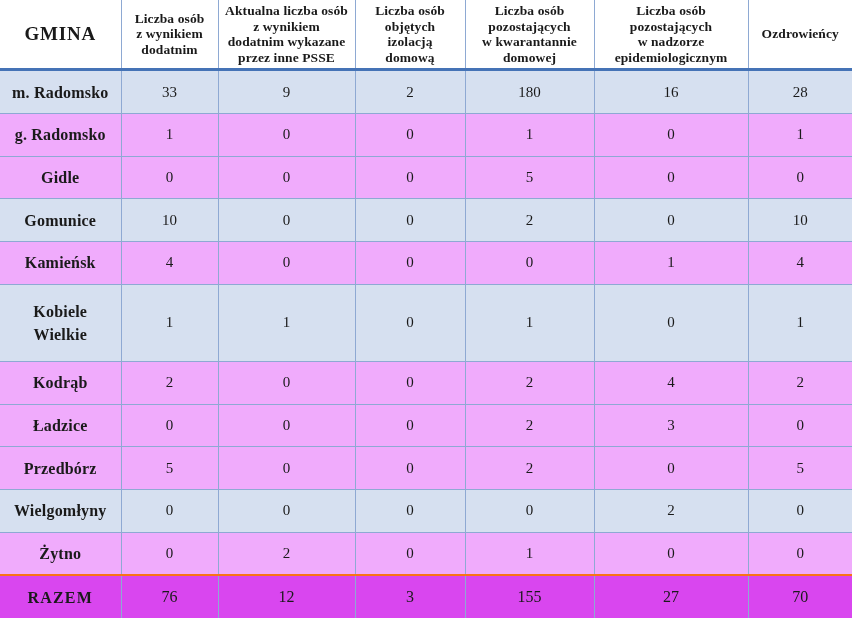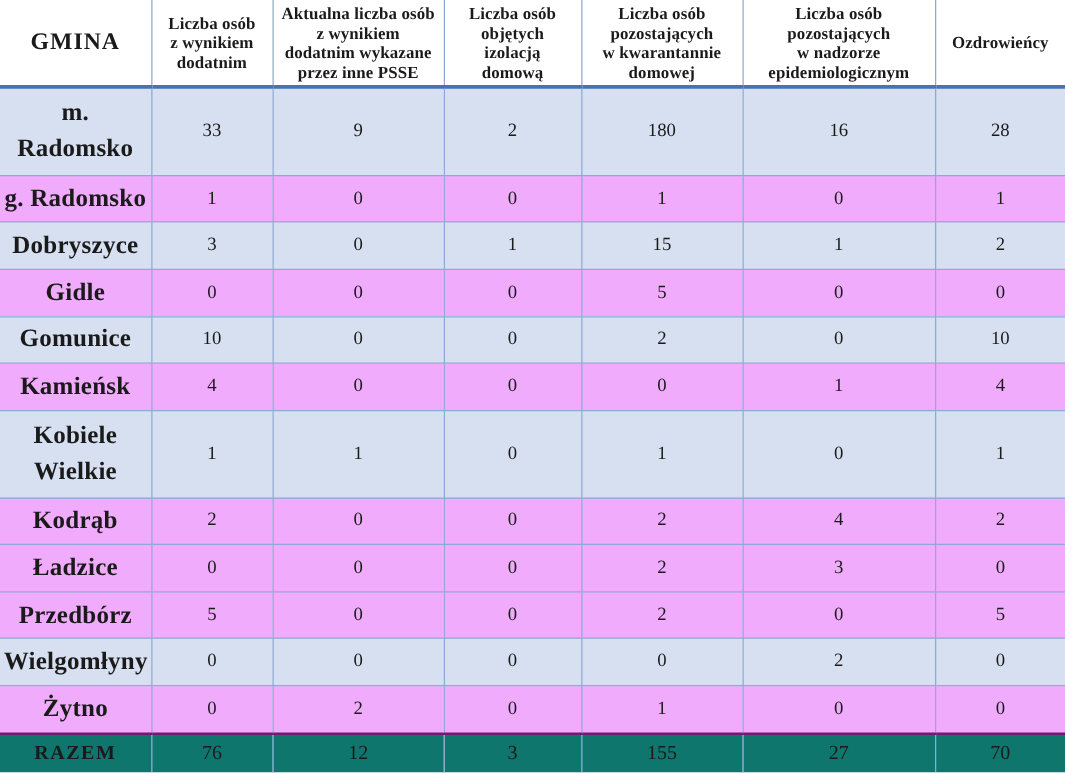--- a/index.html
+++ b/index.html
@@ -60,28 +60,28 @@
     padding: 2px 3px;
   }
   tbody td.first-cell { border-left: none; }
   tbody td.last-cell  { border-right: none; }
 
   tbody tr.shade td { background: #d6e0f0; }
   tbody tr.plain td { background: #f0abfc; }
 
   td.name-cell {
     font-weight: bold;
-    font-size: 20px;
+    font-size: 16px;
     letter-spacing: 0.2px;
     line-height: 1.45;
   }
 
   tbody tr.total-row td {
-    background: #0f766e;
-    border-top: 2px solid #701a75;
+    background: #d946ef;
+    border-top: 2px solid #f97316;
     font-size: 16px;
   }
   tbody tr.total-row td.name-cell {
     font-weight: bold;
     font-size: 16px;
     letter-spacing: 1.2px;
   }
   tbody tr.total-row td { border-bottom: none; }
 
   .two-line { display: block; }
@@ -156,31 +156,20 @@
         <td class="name-cell first-cell">
           <span class="two-line">g. Radomsko</span>
         </td>
         <td>1</td>
         <td>0</td>
         <td>0</td>
         <td>1</td>
         <td>0</td>
         <td class="last-cell">1</td>
       </tr>
-      <tr class="shade">
-        <td class="name-cell first-cell">
-          <span class="two-line">Dobryszyce</span>
-        </td>
-        <td>3</td>
-        <td>0</td>
-        <td>1</td>
-        <td>15</td>
-        <td>1</td>
-        <td class="last-cell">2</td>
-      </tr>
       <tr class="plain">
         <td class="name-cell first-cell">
           <span class="two-line">Gidle</span>
         </td>
         <td>0</td>
         <td>0</td>
         <td>0</td>
         <td>5</td>
         <td>0</td>
         <td class="last-cell">0</td>

